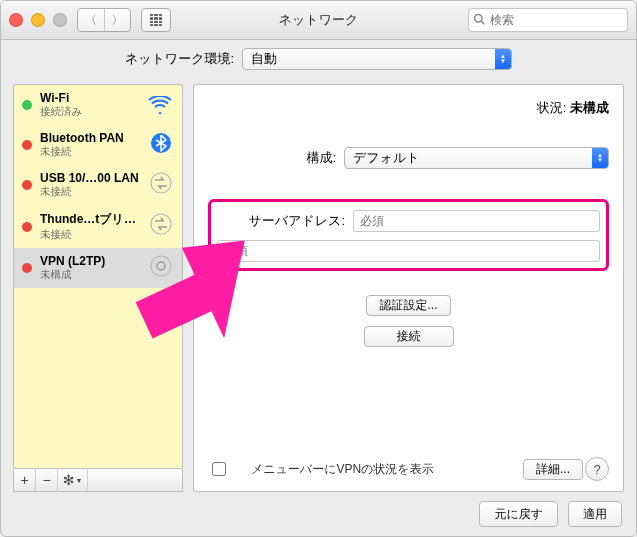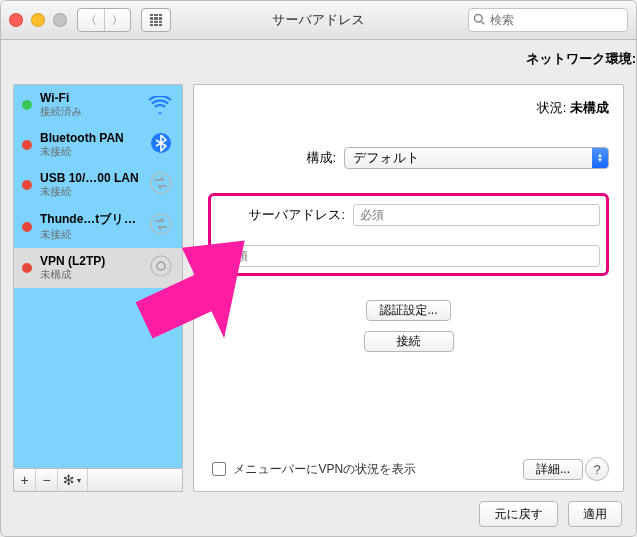--- a/index.html
+++ b/index.html
@@ -82,23 +82,22 @@
     border:1px solid #c4c4c4; border-radius:4px; background:#fff; height:22px;
     width:150px; padding:0 4px;
   }
   .search-wrap .icon { color:#8a8a8a; font-size:12px; margin-right:3px; }
   .search-wrap input {
     border:none; outline:none; width:100%; font-size:12px; background:transparent;
   }
 
   
   .location-row {
-    height: 38px; display:flex; align-items:center; justify-content:flex-end;
+    height: 38px; display:flex; align-items:center; justify-content:center;
     gap:8px;
-    font-weight:bold;
   }
   .location-row .label { font-size:13px; color:#000; }
   .select {
     display:flex; align-items:center;
     border:1px solid #b4b4b4; border-radius:4px;
     background:linear-gradient(#fefefe,#f0f0f0);
     height:20px; font-size:13px; padding-left:8px; cursor:pointer;
     overflow:hidden;
   }
   .select .val { flex:1; padding-right:8px; }
@@ -109,21 +108,21 @@
   }
 
   
   .content {
     flex:1; display:flex; padding:6px 12px 0 12px; gap:10px; min-height:0;
   }
 
   
   .sidebar-wrap { width:170px; display:flex; flex-direction:column; }
   .sidebar {
-    flex:1; background:#7dd3fc; border:1px solid #bdbdbd;
+    flex:1; background:#fef9c3; border:1px solid #bdbdbd;
     border-radius:2px; overflow:hidden;
   }
   .svc {
     display:flex; align-items:center; padding:6px 8px; gap:8px;
     border-bottom: none; cursor:pointer;
   }
   .svc.selected { background:#dcdcdc; }
   .svc .dot { width:10px; height:10px; border-radius:50%; flex-shrink:0;}
   .dot.green  { background:#38c758; }
   .dot.red    { background:#e8483b; }
@@ -155,38 +154,38 @@
   .form { display:flex; flex-direction:column; gap:10px; }
   .form-row { display:flex; align-items:center; gap:8px; }
   .form-row .flabel { width:128px; text-align:right; font-size:13px; }
   .form-row .fselect { flex:1; }
   .form-row input[type=text]{
     flex:1; height:20px; border:1px solid #c8c8c8; border-radius:3px;
     background:#fff; padding:0 6px; font-size:12px;
   }
 
   .highlight-box {
-    border:3px solid #e6007e; border-radius:6px; padding:8px 6px 6px 6px; margin-top:14px;
-    display:flex; flex-direction:column; gap:19px;
+    border:3px solid #e6007e; border-radius:6px; padding:8px 6px 6px 6px; margin-top:20px;
+    display:flex; flex-direction:column; gap:8px;
   }
 
   .btn {
     display:inline-flex; align-items:center; justify-content:center;
     border:1px solid #b6b6b6; border-radius:4px;
     background:linear-gradient(#ffffff,#f0f0f0);
     height:21px; padding:0 12px; font-size:12px; cursor:pointer;
   }
 
   .action-buttons { display:flex; flex-direction:column; align-items:center; gap:10px; margin-top:14px; }
 
   .detail-footer {
     margin-top:auto; display:flex; align-items:center; justify-content:space-between;
     padding-top:6px;
   }
-  .detail-footer .chk { display:flex; align-items:center; gap:4px; font-size:12px; color:#333;}
+  .detail-footer .chk { display:flex; align-items:center; gap:22px; font-size:12px; color:#333;}
   .detail-footer .chk input { width:14px; height:14px; }
 
   
   .window-footer {
     height:44px; display:flex; align-items:center; justify-content:flex-end;
     padding:0 14px; gap:10px;
   }
   .window-footer .btn { height:22px; padding:12px 14px; font-size:12px; }
   .help-btn {
     width:22px; height:22px; border-radius:50%; border:1px solid #b6b6b6;
@@ -227,34 +226,38 @@
           <span></span>
           <span></span>
           <span></span>
           <span></span>
           <span></span>
           <span></span>
           <span></span>
           <span></span>
       </div>
     </div>
-    <div class="title-text">サーバアドレス</div>
+    <div class="title-text">ネットワーク</div>
     <div class="search-wrap">
       <span class="icon">
         <svg width="12" height="12" viewBox="0 0 16 16">
             <circle cx="7" cy="7" r="5" fill="none" stroke="#8a8a8a" stroke-width="2"></circle>
             <line x1="11" y1="11" x2="15" y2="15" stroke="#8a8a8a" stroke-width="2"></line>
           </svg>
       </span>
       <input type="text" placeholder="検索" style="">
     </div>
   </div>
 
   <div class="location-row">
     <span class="label">ネットワーク環境:</span>
+    <div class="select" style="width:260px">
+      <span class="val">自動</span>
+      <span class="arrows">▲<br>▼</span>
+    </div>
   </div>
 
   <div class="content">
 
     <div class="sidebar-wrap">
       <div class="sidebar">
 
         <div class="svc">
           <span class="dot green"></span>
           <span class="txt">

